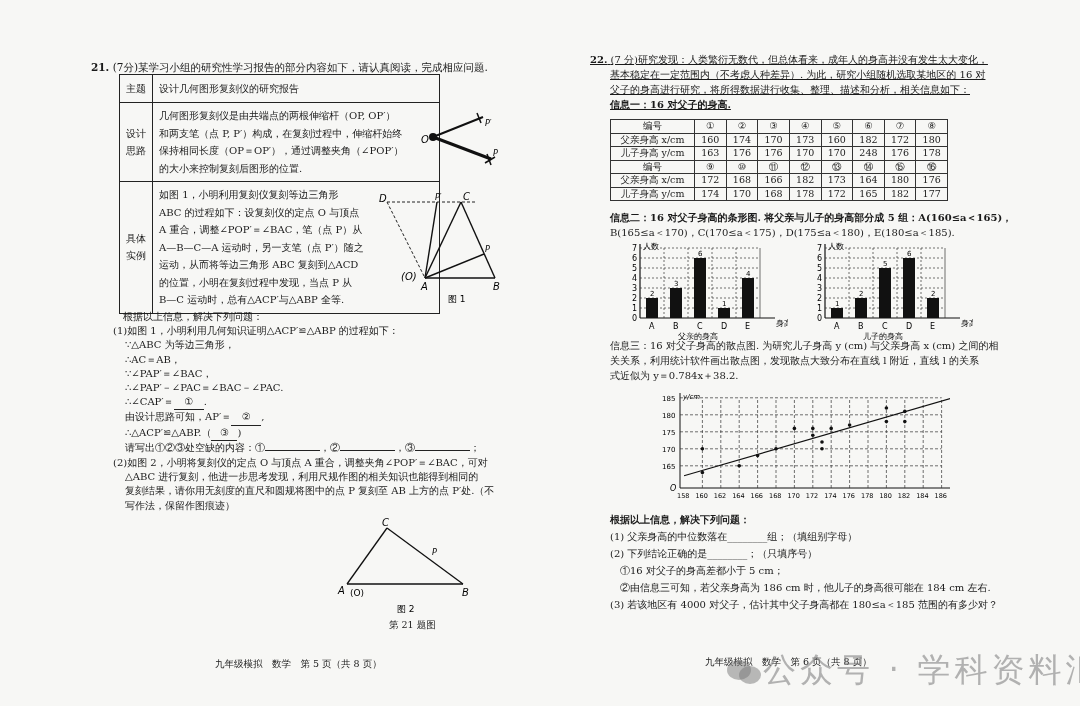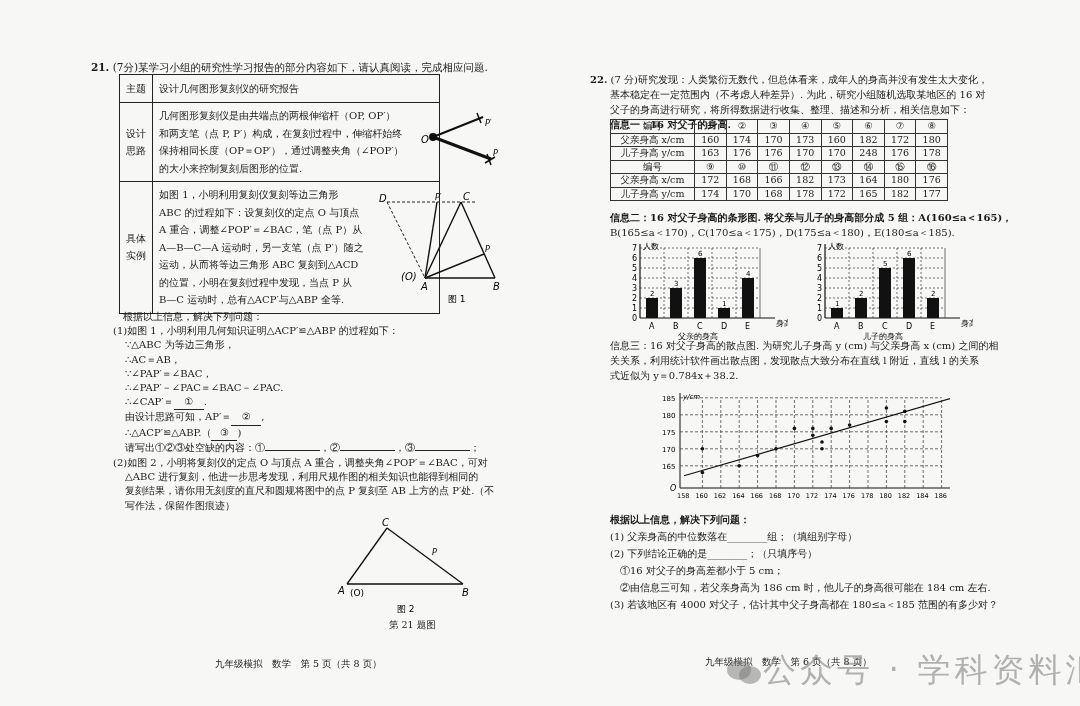--- a/index.html
+++ b/index.html
@@ -151,21 +151,21 @@
     <text x="127" y="78" font-size="10" font-style="italic">B</text>
     <text x="62" y="94" font-size="9">图 2</text>
   </svg>
   <div class="footer" style="left:389px; top:619px;">第 21 题图</div>
 
   <div class="footer" style="left:215px; top:658px;">九年级模拟　数学　第 5 页（共 8 页）</div>
 </div>
 
 <div class="page page-right"></div>
 
-<div class="q-head" style="left:590px; top:72px; width:420px;">
+<div class="q-head" style="left:590px; top:52px; width:420px;text-decoration:underline;">
   <div class="txt" style="line-height:15px;"><span class="q-num">22.</span> <span>(7 分)研究发现：人类繁衍无数代，但总体看来，成年人的身高并没有发生太大变化，</span></div>
   <div class="txt" style="line-height:15px; padding-left:20px;">基本稳定在一定范围内（不考虑人种差异）. 为此，研究小组随机选取某地区的 16 对</div>
   <div class="txt" style="line-height:15px; padding-left:20px;">父子的身高进行研究，将所得数据进行收集、整理、描述和分析，相关信息如下：</div>
   <div class="txt bold" style="line-height:15px; padding-left:20px;">信息一：16 对父子的身高.</div>
 </div>
 
 <table class="hts-table">
   <tbody>
       <tr>
     <td class="h">编号</td>

